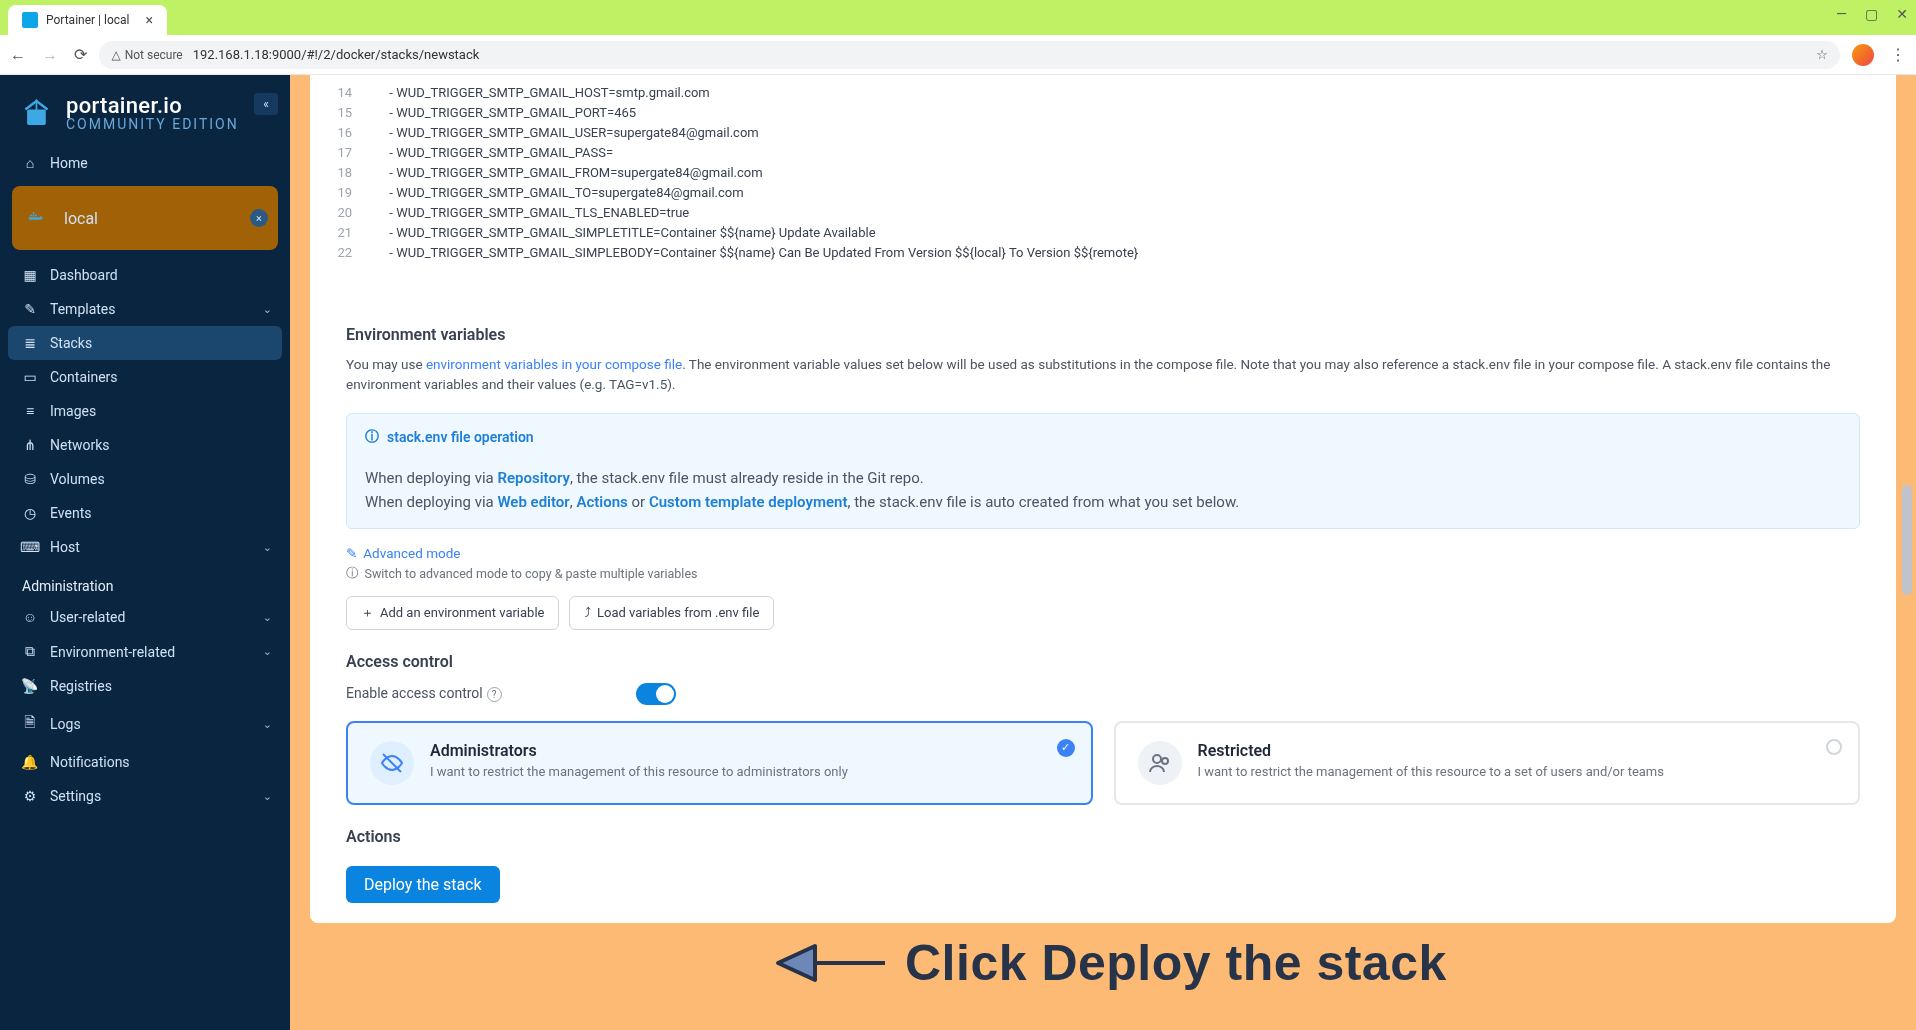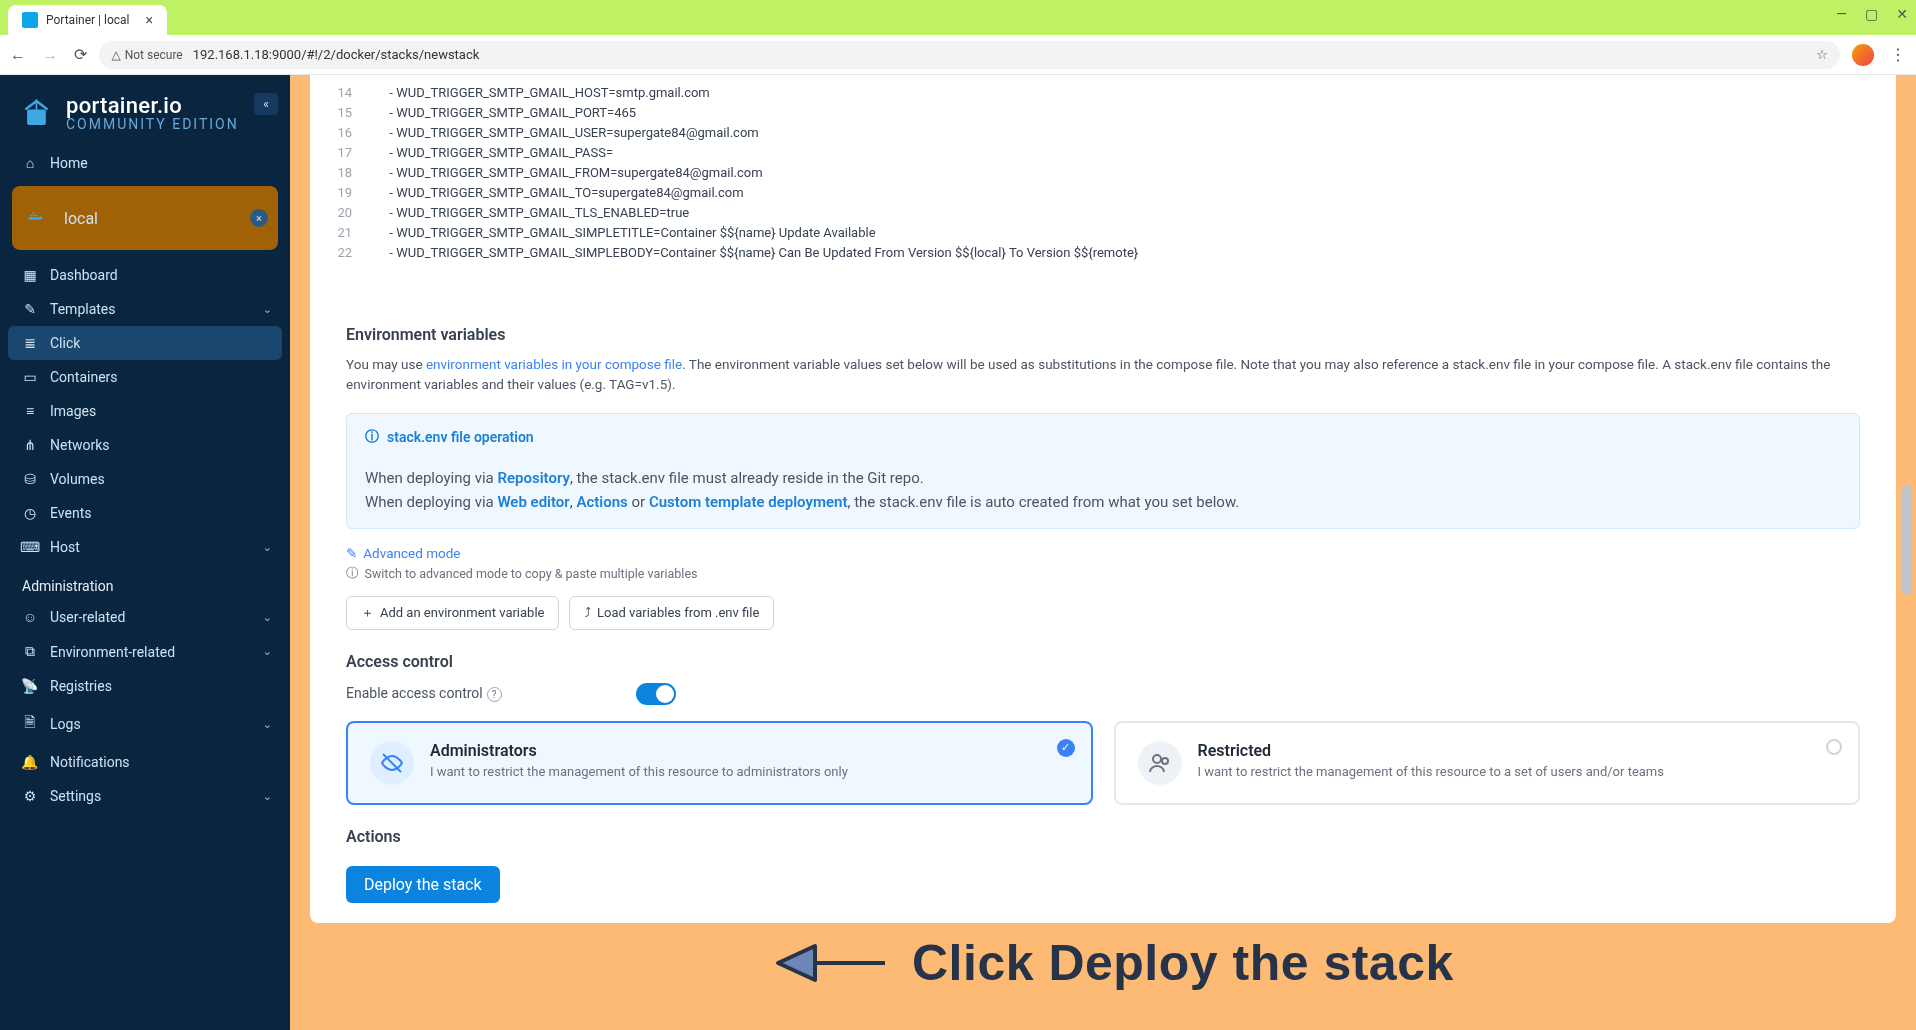--- a/index.html
+++ b/index.html
@@ -67,21 +67,21 @@
 .ac-card.selected { border-color: #3b82f6; background: #f0f8ff;}
 .ac-icon { width: 44px; height: 44px; border-radius: 50%; background: #e0efff; display:flex; align-items:center; justify-content:center; color:#3b82f6; flex-shrink:0;}
 .ac-card h4 { font-size: 16px; font-weight:600; color:#1f2937; margin-bottom:4px;}
 .ac-card p { font-size: 13px; color: #6b7280;}
 .ac-check { position:absolute; right:16px; top:16px; width:18px;height:18px; border-radius:50%; background:#3b82f6; color:#fff; display:flex;align-items:center;justify-content:center; font-size:11px;}
 .ac-radio { position:absolute; right:16px; top:16px; width:16px;height:16px; border-radius:50%; border:2px solid #d1d5db;}
 
 .deploy-btn { background: #0b84e0; color:#fff; border:none; border-radius:6px; padding: 9px 18px; font-size: 16px; cursor:pointer; margin-top:10px; margin-bottom: 20px;}
 
 
-.annotation { position: absolute; left: 480px; bottom: 32px; display:flex; align-items:center; gap: 22px; pointer-events:none;}
+.annotation { position: absolute; left: 480px; bottom: 32px; display:flex; align-items:center; gap: 15px; pointer-events:none;}
 .arrow-svg { width: 120px; height: 70px; }
 .anno-text { font-family: Arial Black, Arial, sans-serif; font-size: 50px; font-weight: 900; color: #263349; letter-spacing: 0.5px;}
 
 .scroll-thumb { position:absolute; right:4px; top: 410px; width:10px; height:110px; background:#c0c4ca; border-radius:5px;}
 .help-q { display:inline-flex; width:15px;height:15px;border:1px solid #9ca3af;border-radius:50%;align-items:center;justify-content:center;font-size:10px;color:#6b7280;margin-left:4px;}
 </style>
 </head>
 <body>
 
 <div class="titlebar">
@@ -151,21 +151,21 @@
         <span class="side-icon">▦</span>
         <span>Dashboard</span>
       </div>
     <div class="side-item">
         <span class="side-icon">✎</span>
         <span>Templates</span>
         <span class="chev">⌄</span>
       </div>
     <div class="side-item active">
         <span class="side-icon">≣</span>
-        <span>Click</span>
+        <span>Stacks</span>
       </div>
     <div class="side-item">
         <span class="side-icon">▭</span>
         <span>Containers</span>
       </div>
     <div class="side-item">
         <span class="side-icon">≡</span>
         <span>Images</span>
       </div>
     <div class="side-item">

